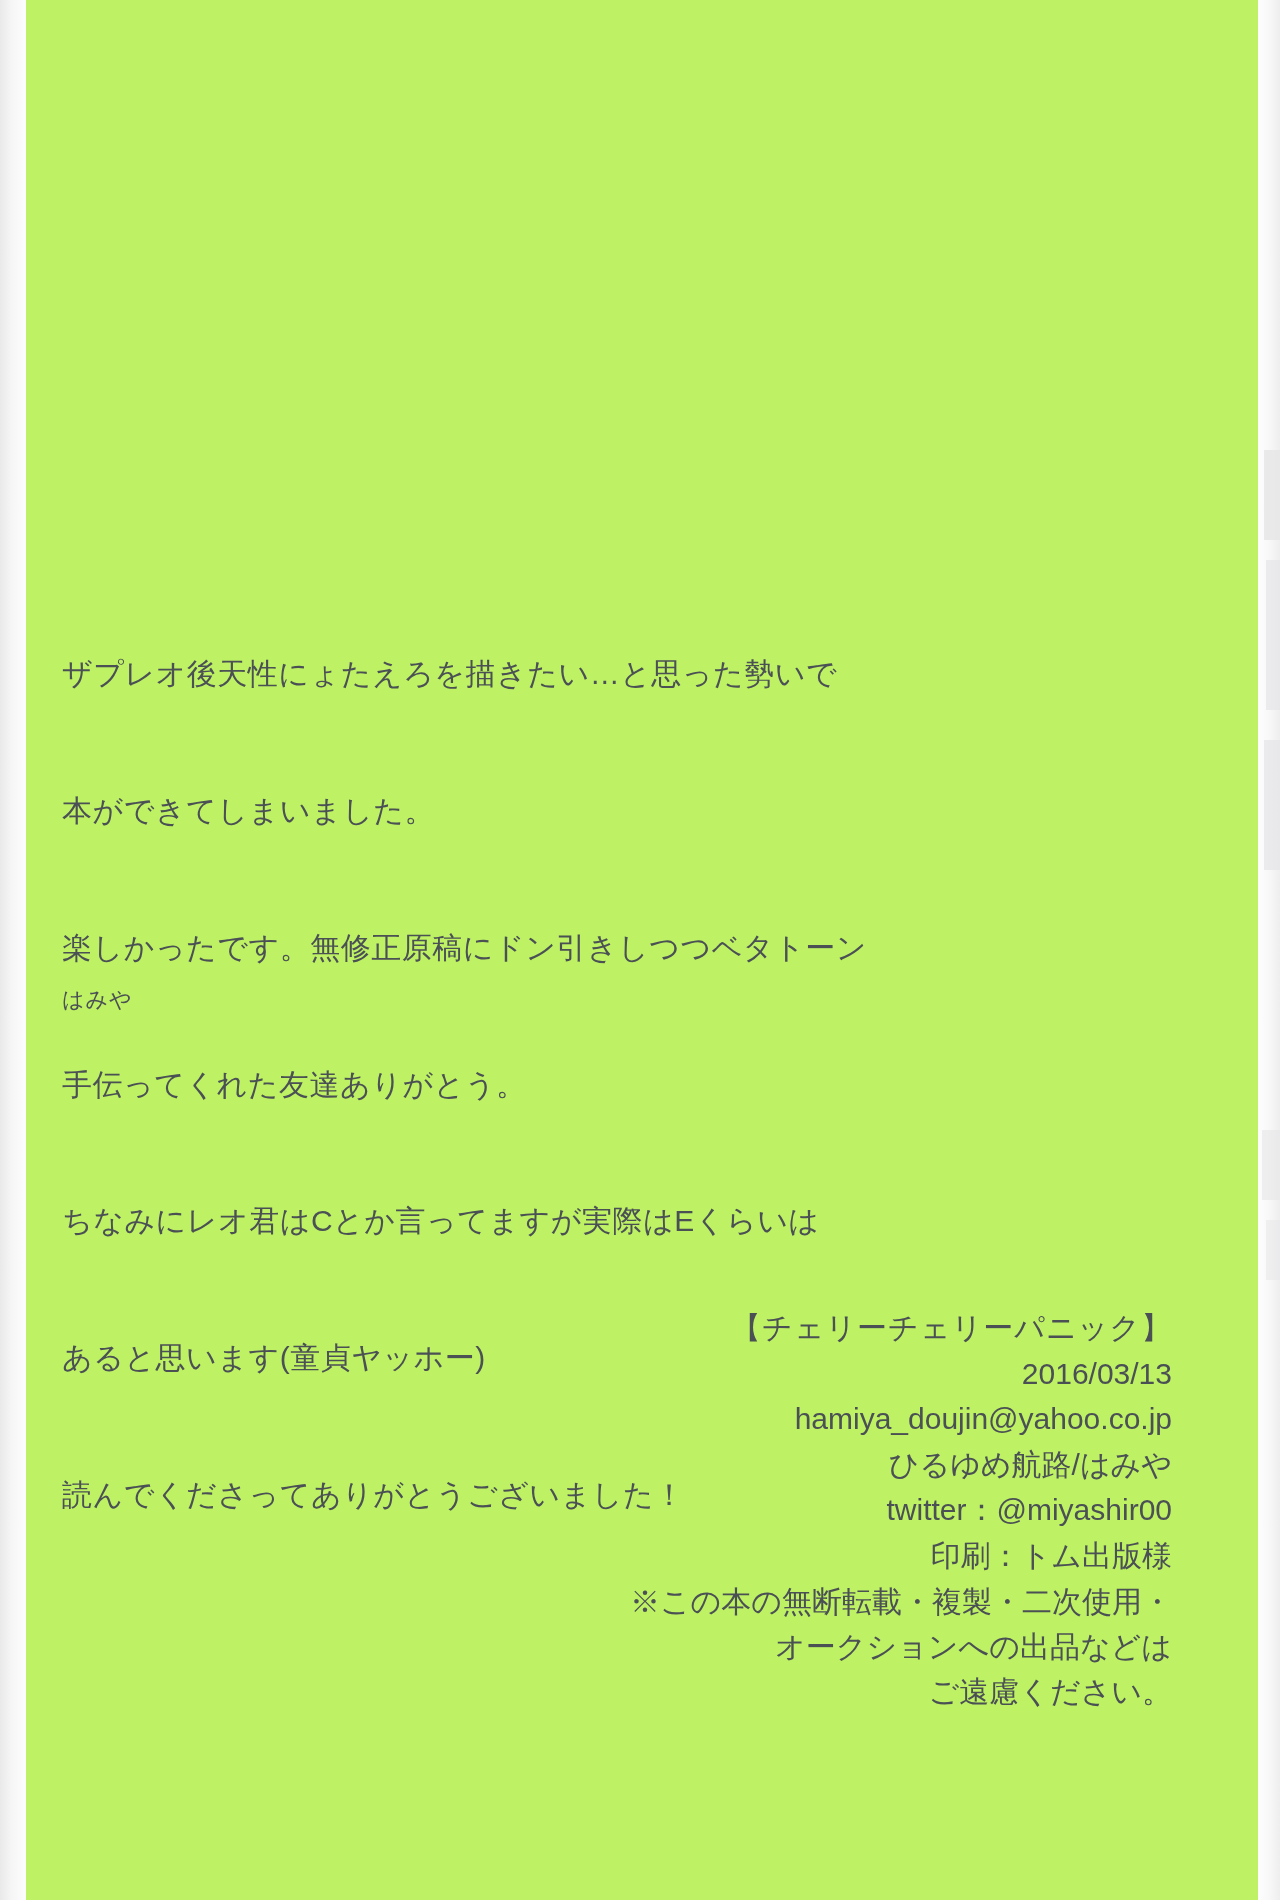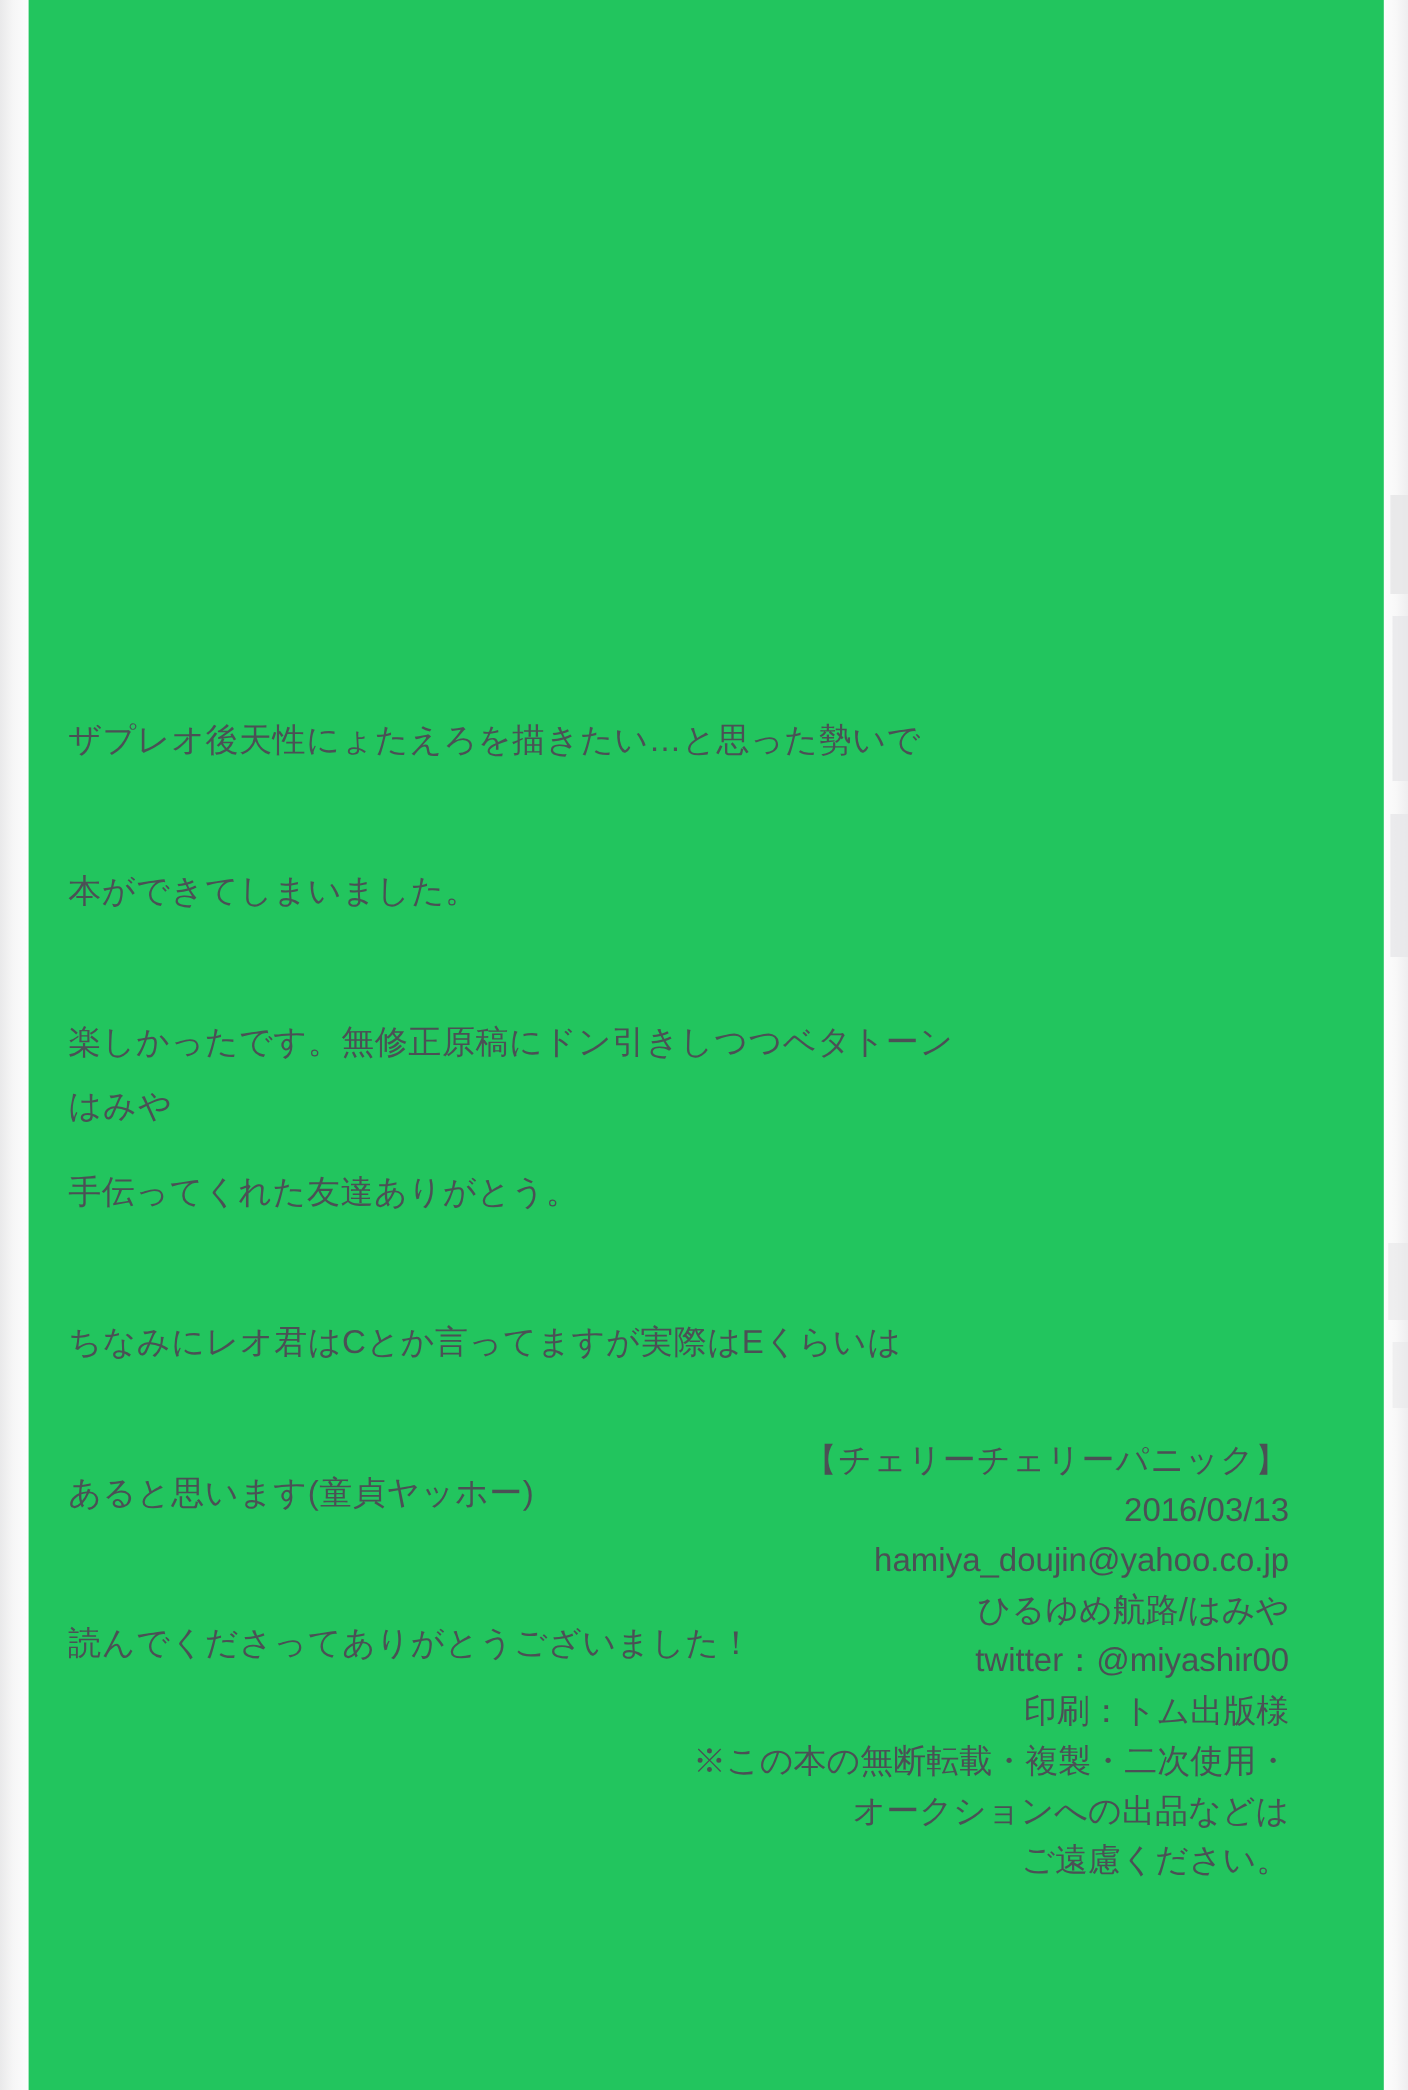--- a/index.html
+++ b/index.html
@@ -4,21 +4,21 @@
 <style>
   html, body {
     margin: 0;
     padding: 0;
     background: #ffffff;
   }
   .page {
     position: relative;
     width: 1280px;
     height: 1900px;
-    background: #22c55e;
+    background: #bef264;
     overflow: hidden;
     font-family: "Liberation Sans", sans-serif;
   }
   
   .scan-edge-left {
     position: absolute;
     left: 0;
     top: 0;
     width: 26px;
     height: 1900px;
@@ -55,21 +55,21 @@
     white-space: pre-wrap;
   }
   .afterword .line {
     display: block;
   }
   .signature {
     position: absolute;
     left: 62px;
     top: 985px;
     color: #4b5055;
-    font-size: 30px;
+    font-size: 22px;
     letter-spacing: 1px;
   }
 
   .colophon {
     position: absolute;
     right: 108px;
     top: 1305px;
     width: 720px;
     text-align: right;
     color: #4b5055;

